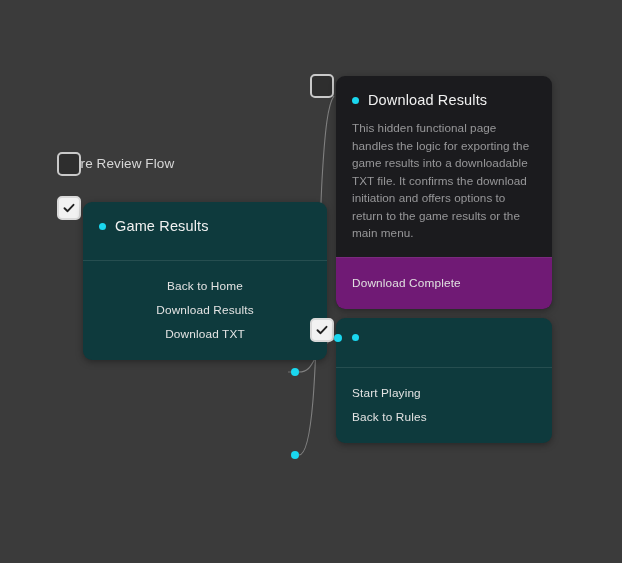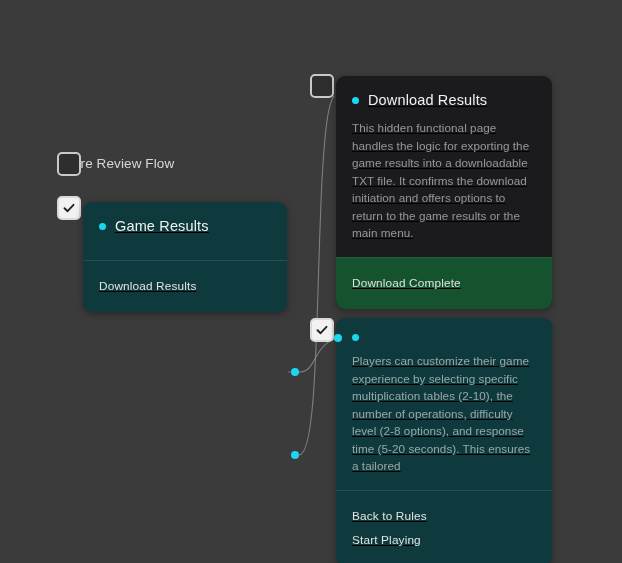--- a/index.html
+++ b/index.html
@@ -68,21 +68,20 @@
     white-space: nowrap;
   }
 
   
   .node {
     position: absolute;
     border-radius: 9px;
     overflow: hidden;
     box-shadow: 0 2px 7px rgba(0,0,0,.35);
     box-sizing: border-box;
-    text-decoration: underline;
   }
   .node.teal { background: #0e3a3d; }
   .node.dark { background: #1b1b1e; }
 
   .node-body {
     padding: 16px 16px 15px 16px;
   }
   .node-title-row {
     display: flex;
     align-items: center;
@@ -109,21 +108,21 @@
     margin: 0;
     padding-left: 0px;
   }
   .node.dark .node-desc { color: #979799; }
 
   .node-footer {
     border-top: 1px solid rgba(255,255,255,.10);
     padding: 13px 16px 14px 16px;
   }
   .node.dark .node-footer {
-    background: #14532d;
+    background: #701a75;
     border-top: 1px solid rgba(255,255,255,.07);
   }
   .node-link {
     display: block;
     color: #e3e3e3;
     font-size: 11.8px;
     letter-spacing: .15px;
     padding: 5px 0;
     cursor: pointer;
     white-space: nowrap;
@@ -156,29 +155,31 @@
     </div>
     <span class="flow-root-label">Score Review Flow</span>
   </div>
 
   <div class="toggle checked" style="left:57px; top:196px;">
     <svg width="14" height="14" viewBox="0 0 14 14">
       <path d="M2.5 7.2 L5.6 10.2 L11.5 3.8" fill="none" stroke="#222" stroke-width="1.9" stroke-linecap="round" stroke-linejoin="round"></path>
     </svg>
   </div>
 
-  <div class="node teal" style="left:83px; top:202px; width:204px;">
+  <div class="node teal" style="left:83px; top:202px; width:244px;text-align:center;">
     <div class="node-body">
       <div class="node-title-row">
         <span class="node-dot"></span>
         <span class="node-title">Game Results</span>
       </div>
     </div>
     <div class="node-footer">
+      <span class="node-link">Back to Home</span>
       <span class="node-link">Download Results</span>
+      <span class="node-link">Download TXT</span>
     </div>
   </div>
   <span class="anchor" style="left:291px; top:368px;"></span>
   <span class="anchor" style="left:291px; top:451px;"></span>
 
   <div class="toggle unchecked" style="left:310px; top:74px;">
     
   </div>
 
   <div class="node dark" style="left:336px; top:76px; width:216px;">
@@ -198,22 +199,21 @@
     <svg width="14" height="14" viewBox="0 0 14 14">
       <path d="M2.5 7.2 L5.6 10.2 L11.5 3.8" fill="none" stroke="#222" stroke-width="1.9" stroke-linecap="round" stroke-linejoin="round"></path>
     </svg>
   </div>
 
   <div class="node teal" style="left:336px; top:318px; width:216px;">
     <div class="node-body">
       <div class="node-title-row">
         <span class="node-dot"></span>
       </div>
-      <p class="node-desc">Players can customize their game experience by selecting specific multiplication tables (2-10), the number of operations, difficulty level (2-8 options), and response time (5-20 seconds). This ensures a tailored</p>
     </div>
     <div class="node-footer">
+      <span class="node-link">Start Playing</span>
       <span class="node-link">Back to Rules</span>
-      <span class="node-link">Start Playing</span>
     </div>
   </div>
   <span class="anchor" style="left:334px; top:334px;"></span>
 
 </div>
 
 </body></html>

